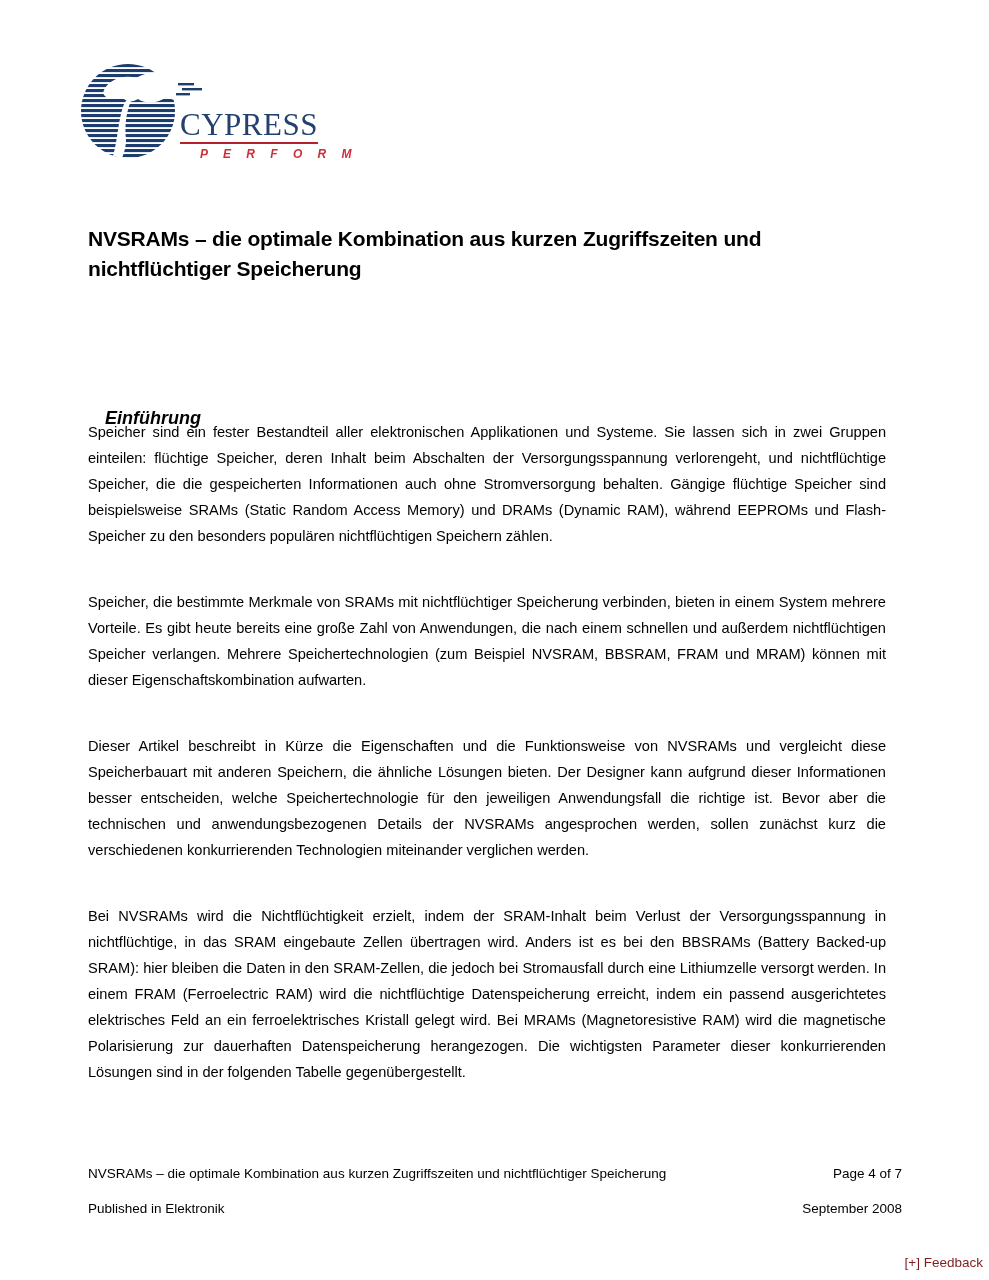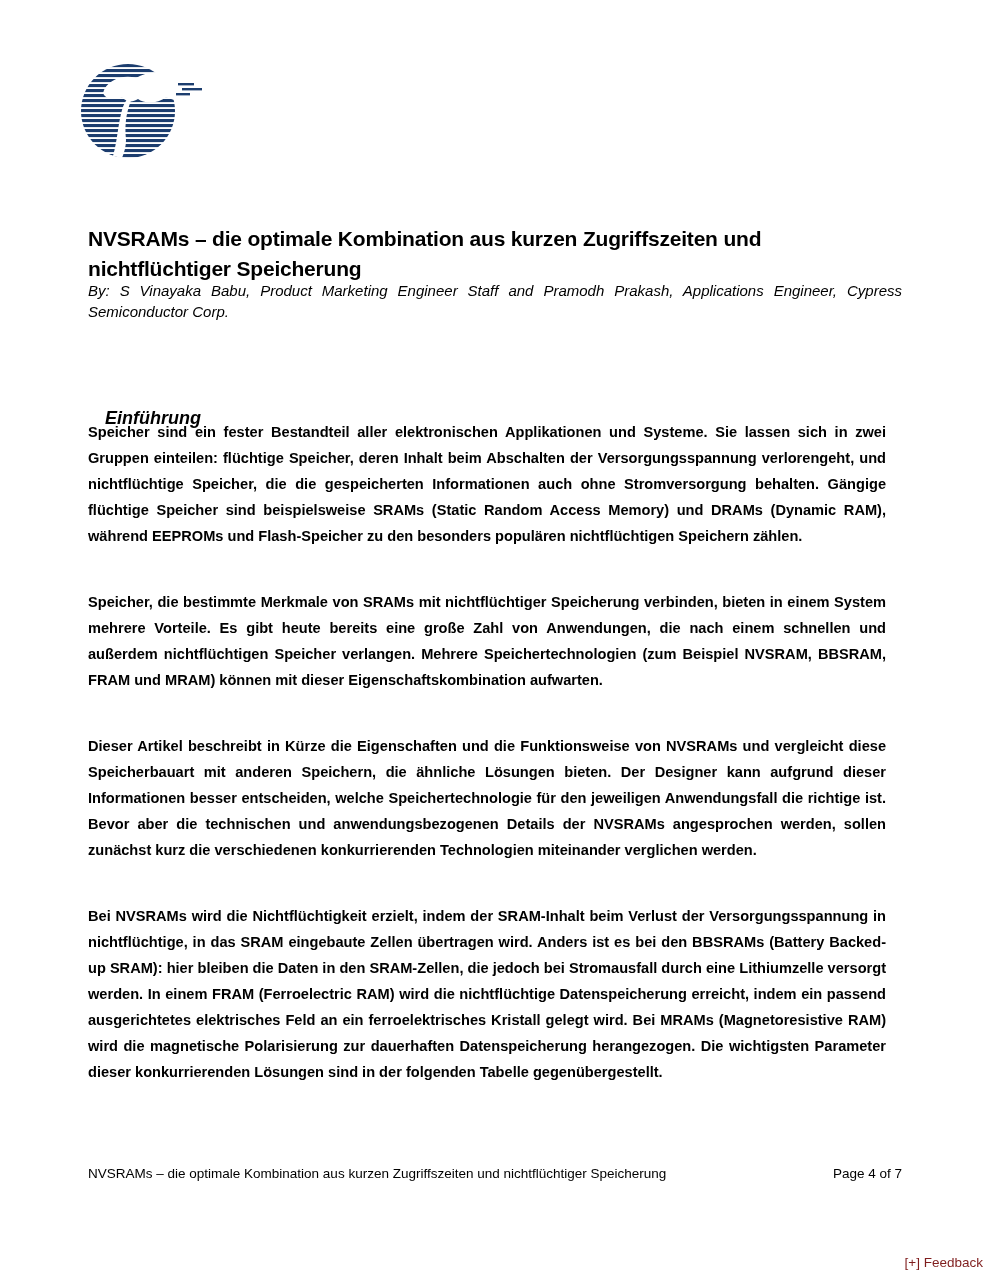--- a/index.html
+++ b/index.html
@@ -87,21 +87,21 @@
   }
   .body-text {
     position: absolute;
     left: 88px;
     top: 419px;
     width: 814px;
     font-size: 14.6px;
     line-height: 26px;
     text-align: justify;
   }
-  .body-text p { margin: 0 16px 40px 0; font-weight: bold; }
+  .body-text p { margin: 0 16px 40px 0; }
 
   
   .footer {
     position: absolute;
     left: 88px;
     top: 1166px;
     width: 814px;
     font-size: 13.5px;
   }
   .footer-row {
@@ -163,36 +163,44 @@
         <path d="M100,38 C108,36 118,37 124,40 C122,44 112,46 104,44 Z"></path>
         <path d="M128,30 C134,29 140,30 142,32 C139,35 131,35 127,33 Z"></path>
       </g>
 
       <g fill="#1c3d6e">
         <rect x="100" y="21" width="16" height="2.4"></rect>
         <rect x="104" y="26" width="20" height="2.4"></rect>
         <rect x="98" y="31" width="14" height="2.4"></rect>
       </g>
     </svg>
+    <div class="brand-block">
+      <div class="brand-name">CYPRESS</div>
+      <div class="brand-rule"></div>
+      <div class="brand-tagline">P E R F O R M</div>
+    </div>
   </div>
 
   <h1 class="doc-title" style="margin:0;">NVSRAMs – die optimale Kombination aus kurzen Zugriffszeiten und nichtflüchtiger Speicherung</h1>
-  <p class="byline" style="margin:0;">By: S Vinayaka Babu, Product Marketing Engineer Staff and Pramodh Prakash, Applications Engineer, Cypress Semiconductor Corp.</p>
 
   <h2 class="section-heading">Einführung</h2>
 
   <div class="body-text">
     <p>Speicher sind ein fester Bestandteil aller elektronischen Applikationen und Systeme. Sie lassen sich in zwei Gruppen einteilen: flüchtige Speicher, deren Inhalt beim Abschalten der Versorgungsspannung verlorengeht, und nichtflüchtige Speicher, die die gespeicherten Informationen auch ohne Stromversorgung behalten. Gängige flüchtige Speicher sind beispielsweise SRAMs (Static Random Access Memory) und DRAMs (Dynamic RAM), während EEPROMs und Flash-Speicher zu den besonders populären nichtflüchtigen Speichern zählen.</p>
     <p>Speicher, die bestimmte Merkmale von SRAMs mit nichtflüchtiger Speicherung verbinden, bieten in einem System mehrere Vorteile. Es gibt heute bereits eine große Zahl von Anwendungen, die nach einem schnellen und außerdem nichtflüchtigen Speicher verlangen. Mehrere Speichertechnologien (zum Beispiel NVSRAM, BBSRAM, FRAM und MRAM) können mit dieser Eigenschaftskombination aufwarten.</p>
     <p>Dieser Artikel beschreibt in Kürze die Eigenschaften und die Funktionsweise von NVSRAMs und vergleicht diese Speicherbauart mit anderen Speichern, die ähnliche Lösungen bieten. Der Designer kann aufgrund dieser Informationen besser entscheiden, welche Speichertechnologie für den jeweiligen Anwendungsfall die richtige ist. Bevor aber die technischen und anwendungsbezogenen Details der NVSRAMs angesprochen werden, sollen zunächst kurz die verschiedenen konkurrierenden Technologien miteinander verglichen werden.</p>
     <p>Bei NVSRAMs wird die Nichtflüchtigkeit erzielt, indem der SRAM-Inhalt beim Verlust der Versorgungsspannung in nichtflüchtige, in das SRAM eingebaute Zellen übertragen wird. Anders ist es bei den BBSRAMs (Battery Backed-up SRAM): hier bleiben die Daten in den SRAM-Zellen, die jedoch bei Stromausfall durch eine Lithiumzelle versorgt werden. In einem FRAM (Ferroelectric RAM) wird die nichtflüchtige Datenspeicherung erreicht, indem ein passend ausgerichtetes elektrisches Feld an ein ferroelektrisches Kristall gelegt wird. Bei MRAMs (Magnetoresistive RAM) wird die magnetische Polarisierung zur dauerhaften Datenspeicherung herangezogen. Die wichtigsten Parameter dieser konkurrierenden Lösungen sind in der folgenden Tabelle gegenübergestellt.</p>
   </div>
 
   <div class="footer">
     <div class="footer-row">
       <span>NVSRAMs – die optimale Kombination aus kurzen Zugriffszeiten und nichtflüchtiger Speicherung</span>
       <span>Page 4 of 7</span>
     </div>
+    <div class="footer-row">
+      <span>Published in Elektronik</span>
+      <span>September 2008</span>
+    </div>
   </div>
 
   <a class="feedback">[+] Feedback</a>
 
 </div>
 
 </body></html>

